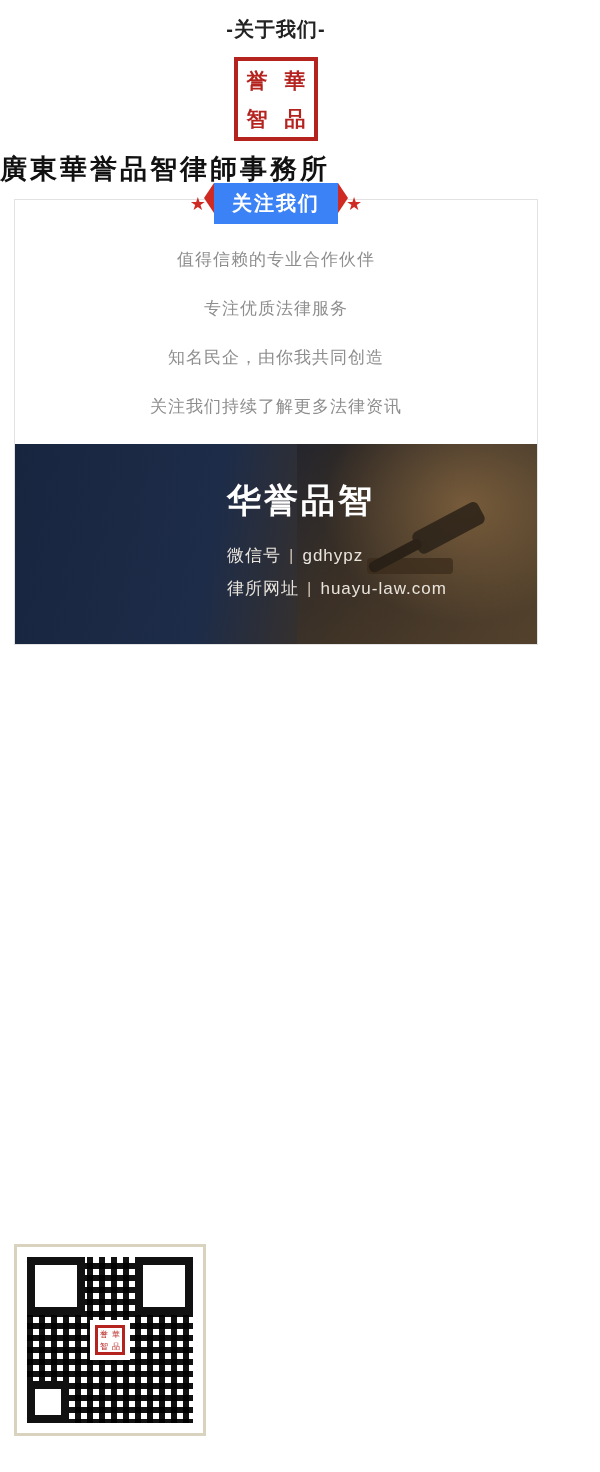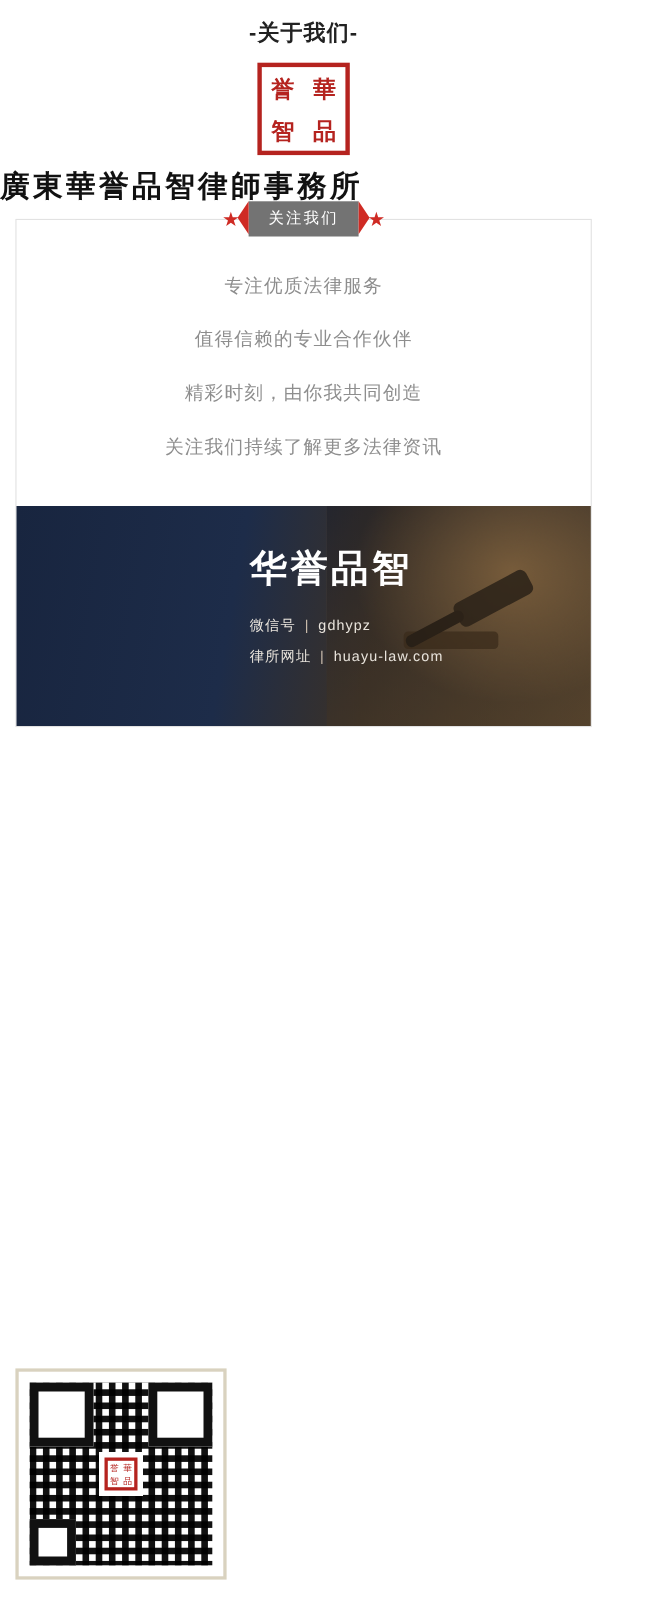--- a/index.html
+++ b/index.html
@@ -102,27 +102,27 @@
     align-items: center;
     justify-content: center;
     gap: 8px;
   }
   .star {
     color: #cf2b24;
     font-size: 18px;
     line-height: 1;
   }
   .ribbon {
-    background: #737373;
+    background: #3b82f6;
     color: #fff;
-    font-size: 14px;
+    font-size: 20px;
     letter-spacing: 2px;
     padding: 7px 18px;
     position: relative;
-    font-weight: normal;
+    font-weight: bold;
   }
   .ribbon::before, .ribbon::after {
     content: "";
     position: absolute;
     top: 0;
     border-top: 15.5px solid transparent;
     border-bottom: 15.5px solid transparent;
   }
   .ribbon::before {
     left: -10px;
@@ -141,21 +141,21 @@
     font-size: 17px;
     color: #8e8e8e;
     letter-spacing: 1px;
     margin: 0 0 26px 0;
   }
   .slogans div:last-child { margin-bottom: 8px; }
 
   
   .banner {
     position: relative;
-    margin: 16px 0 0 0;
+    margin: 0 0 0 0;
     height: 200px;
     background: linear-gradient(100deg,#18253f 0%, #1d2c49 38%, #3b3127 62%, #5d4a33 100%);
     overflow: hidden;
   }
   .banner::after {
     content: "";
     position: absolute;
     right: 0; top: 0; bottom: 0;
     width: 46%;
     background:
@@ -180,21 +180,21 @@
   }
   .banner-title {
     font-family: "DejaVu Serif", serif;
     font-size: 34px;
     font-weight: bold;
     letter-spacing: 3px;
     margin-bottom: 20px;
     color: #ffffff;
   }
   .banner-line {
-    font-size: 13px;
+    font-size: 17px;
     color: #e9e4dc;
     letter-spacing: 1px;
     margin-bottom: 10px;
   }
   .banner-line .sep { margin: 0 8px; color: #cdbfae; }
 
   
   .qr-box {
     position: absolute;
     left: 14px;
@@ -274,23 +274,23 @@
   </div>
 
   <div class="follow-card">
     <div class="ribbon-wrap">
       <span class="star">★</span>
       <span class="ribbon">关注我们</span>
       <span class="star">★</span>
     </div>
 
     <div class="slogans">
+      <div>值得信赖的专业合作伙伴</div>
       <div>专注优质法律服务</div>
-      <div>值得信赖的专业合作伙伴</div>
-      <div>精彩时刻，由你我共同创造</div>
+      <div>知名民企，由你我共同创造</div>
       <div>关注我们持续了解更多法律资讯</div>
     </div>
 
     <div class="banner">
       <svg class="gavel" viewBox="0 0 150 110">
         <rect x="18" y="70" width="86" height="16" rx="4" fill="#3a2a1a" opacity="0.85"></rect>
         <g transform="rotate(-28 95 40)">
           <rect x="62" y="30" width="74" height="24" rx="6" fill="#2b2218"></rect>
           <rect x="10" y="36" width="58" height="11" rx="5" fill="#241c14"></rect>
         </g>

